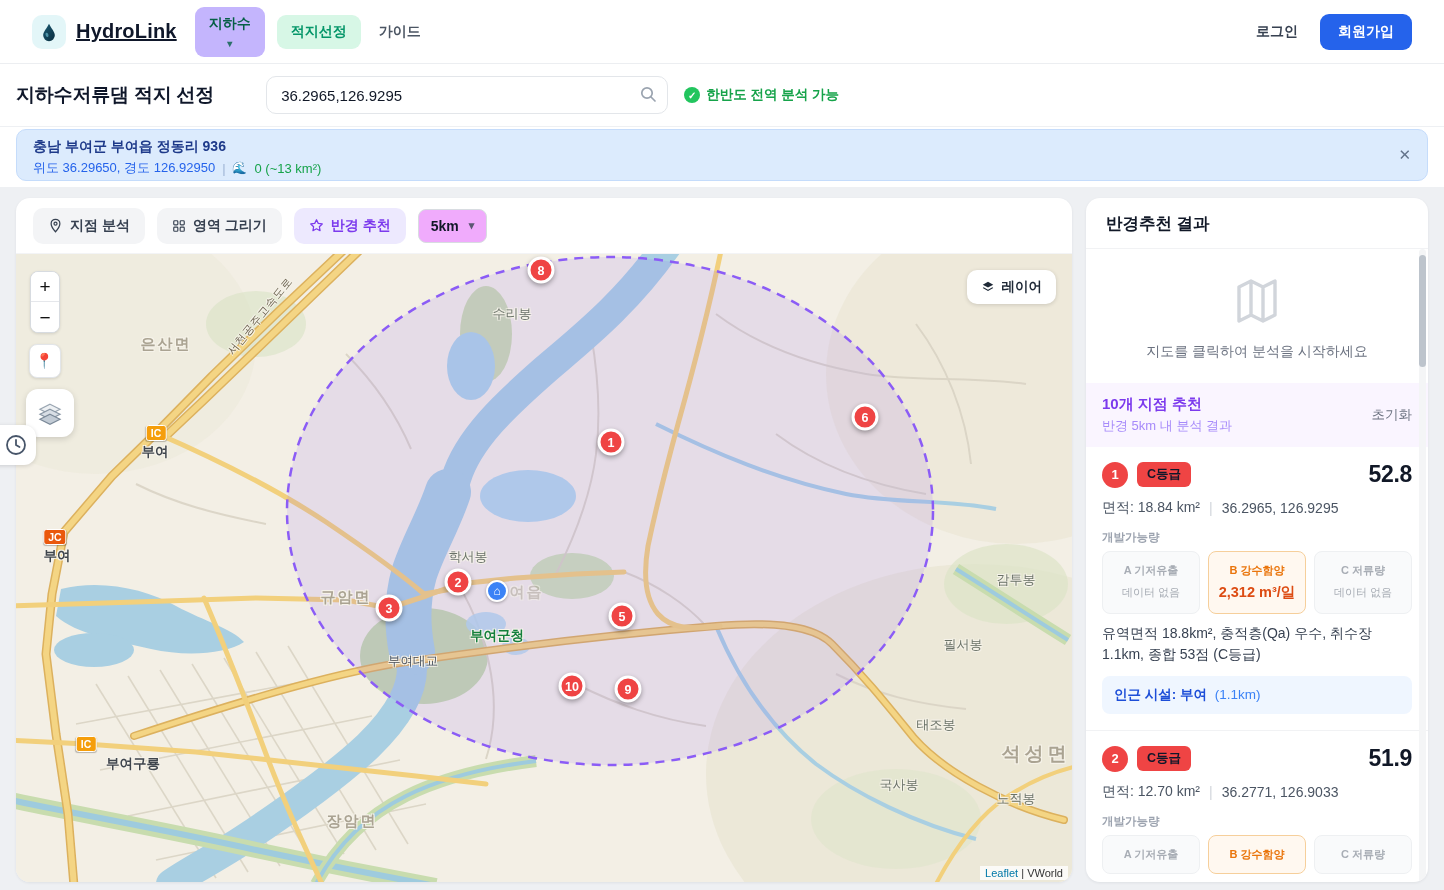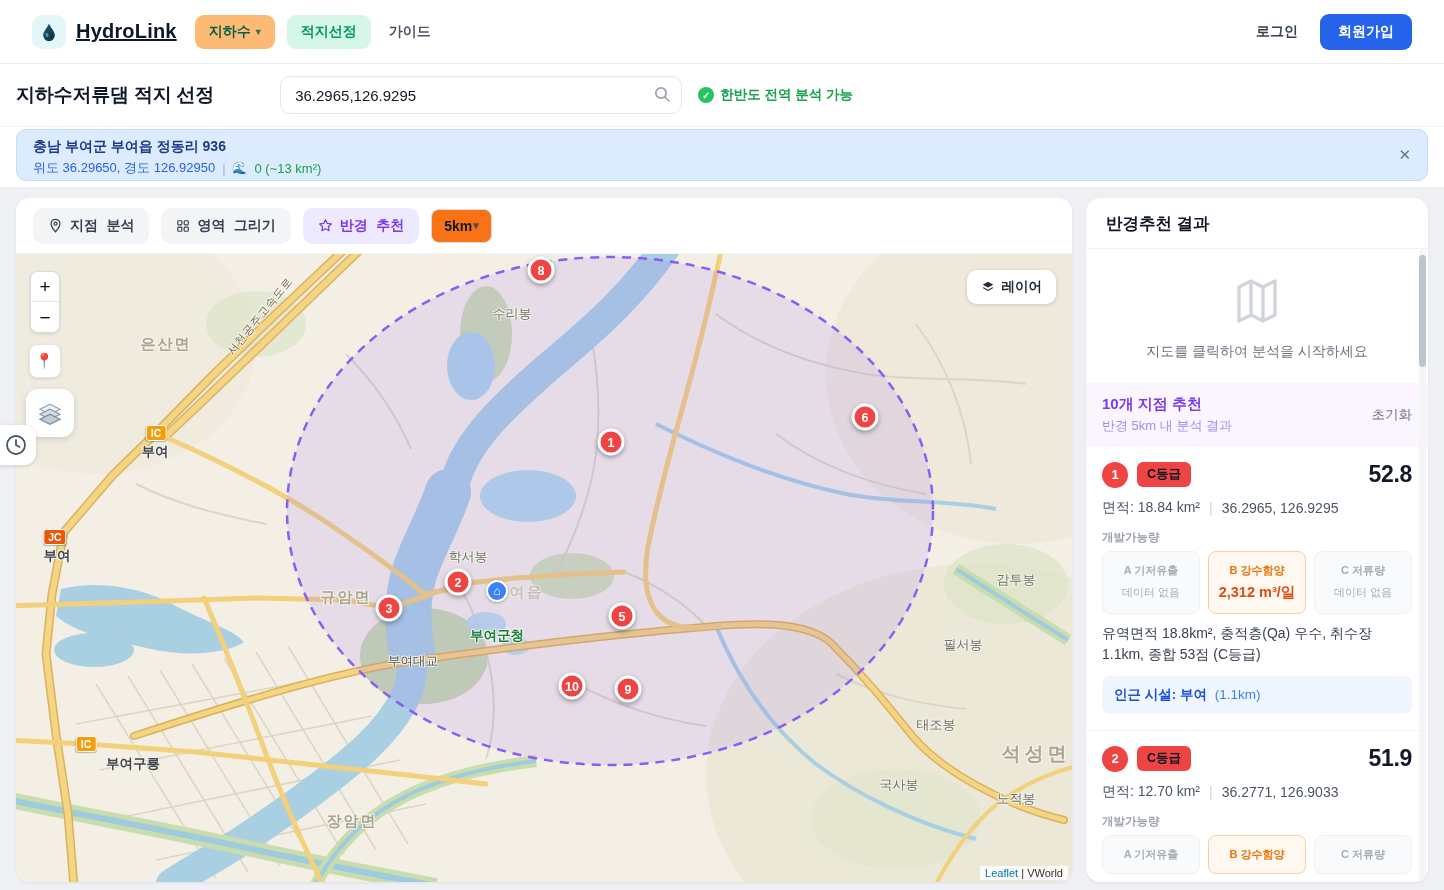--- a/index.html
+++ b/index.html
@@ -8,34 +8,34 @@
          font-family:"Liberation Sans",sans-serif; overflow:hidden; color:#111827; }
 
   
   .topbar { position:absolute; top:0; left:0; width:100%; height:64px; background:#fff;
             border-bottom:1px solid #eceef1; display:flex; align-items:center; padding:0 32px; z-index:40; }
   .logo { width:34px; height:34px; border-radius:10px; background:#e3f6f8; display:flex;
           align-items:center; justify-content:center; }
   .brand { font-size:20px; font-weight:800; color:#0f172a; margin-left:10px; letter-spacing:.2px;text-decoration:underline; }
   .pill { display:inline-flex; align-items:center; gap:5px; border-radius:9px; padding:8px 14px;
           font-size:14px; font-weight:700; cursor:pointer; }
-  .pill.gw { background:#fdba74; color:#065f46; margin-left:18px; }
+  .pill.gw { background:#c4b5fd; color:#065f46; margin-left:18px;flex-direction:column; }
   .pill.site { background:#d7f7e6; color:#059669; margin-left:12px; }
   .navlink { margin-left:18px; font-size:14px; color:#4b5563; font-weight:600; cursor:pointer; }
   .top-spacer { flex:1; }
   .login { font-size:14px; color:#374151; font-weight:600; cursor:pointer; }
   .signup { margin-left:22px; background:#2563eb; color:#fff; font-size:14px; font-weight:700;
             padding:9px 18px; border-radius:9px; border:none; cursor:pointer; }
   .chev { font-size:10px; opacity:.8; }
 
   
   .titlebar { position:absolute; top:64px; left:0; width:100%; height:63px; background:#fff;
               border-bottom:1px solid #eef0f3; display:flex; align-items:center; padding:0 16px; z-index:39; }
   .page-title { font-size:19px; font-weight:800; color:#0f172a; letter-spacing:-.2px; }
-  .searchbox { position:relative; margin-left:18px; width:450px;padding-left:48px; }
+  .searchbox { position:relative; margin-left:4px; width:450px;padding-left:48px; }
   .searchbox input { width:100%; height:38px; border:1px solid #e3e6ea; border-radius:10px;
               padding:0 40px 0 14px; font-size:15px; color:#111827; font-family:inherit; outline:none; background:#fff; }
   .search-ic { position:absolute; right:10px; top:8px; }
   .status-ok { display:flex; align-items:center; gap:6px; margin-left:16px; font-size:13.5px;
                color:#16a34a; font-weight:700; }
   .okdot { width:16px; height:16px; border-radius:50%; background:#22c55e; color:#fff; font-size:10px;
            display:flex; align-items:center; justify-content:center; font-weight:800; }
 
   
   .banner-zone { position:absolute; top:127px; left:0; width:100%; height:60px; background:#fff; padding:2px 16px 0; z-index:38; }
@@ -49,24 +49,24 @@
   .banner-area { color:#16a34a; }
   .banner-close { position:absolute; right:16px; top:17px; font-size:15px; color:#64748b; cursor:pointer; line-height:1; }
 
   
   .map-card { position:absolute; left:16px; top:198px; width:1056px; height:684px; background:#fff;
               border-radius:14px; box-shadow:0 1px 3px rgba(16,24,40,.07); z-index:10; }
   .map-toolbar { height:56px; display:flex; align-items:center; gap:12px; padding:0 17px;
                  border-bottom:1px solid #f3f4f6; }
   .tbtn { display:inline-flex; align-items:center; gap:7px; background:#f3f4f6; color:#374151;
           border:none; border-radius:10px; padding:9px 15px; font-size:14px; font-weight:700;
-          font-family:Liberation Mono, monospace; cursor:pointer; }
+          font-family:Liberation Sans, sans-serif; cursor:pointer; }
   .tbtn.active { background:#ede9fe; color:#7c3aed; }
-  .tb-select { display:inline-flex; align-items:center; gap:1px; border:1px solid #d8dce1; border-radius:8px;
-               padding:8px 12px; font-size:14px; font-weight:600; color:#111827; background:#f97316; cursor:pointer; }
+  .tb-select { display:inline-flex; align-items:center; gap:10px; border:1px solid #d8dce1; border-radius:8px;
+               padding:8px 12px; font-size:14px; font-weight:600; color:#111827; background:#f0abfc; cursor:pointer; }
   .tb-select .chev { color:#374151; font-size:11px; }
 
   .map-viewport { position:absolute; left:0; top:56px; width:1056px; height:628px; overflow:hidden;
                   border-radius:0 0 14px 14px; background:#f3efe5; }
   .map-viewport svg.base { position:absolute; left:0; top:0; }
 
   .mlabel { position:absolute; transform:translate(-50%,-50%); white-space:nowrap; font-size:13px; color:#68716b;
             text-shadow:-1px -1px 0 #f6f3ea,1px -1px 0 #f6f3ea,-1px 1px 0 #f6f3ea,1px 1px 0 #f6f3ea; pointer-events:none; z-index:6; }
   .mlabel.peak { font-size:13px; color:#6a7268; }
   .mlabel.district { font-size:15px; color:#aaa392; letter-spacing:2px; font-weight:700; }

